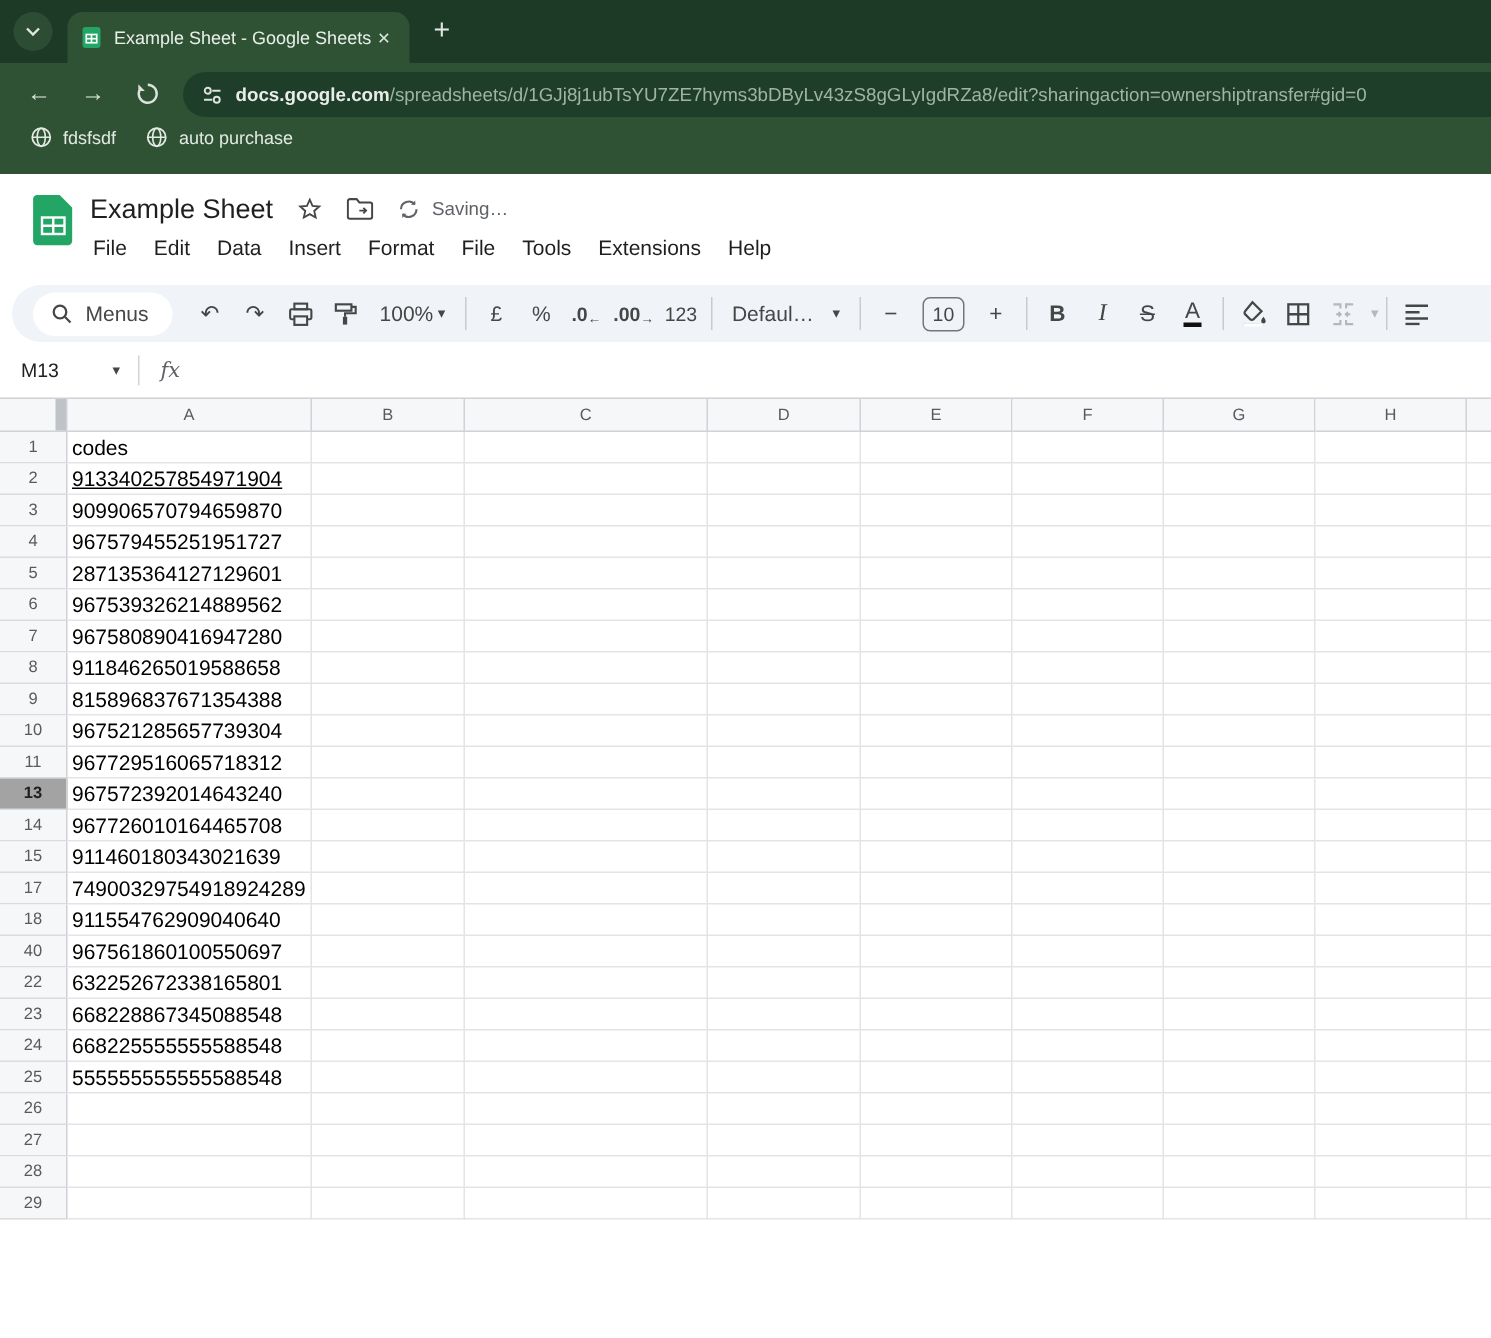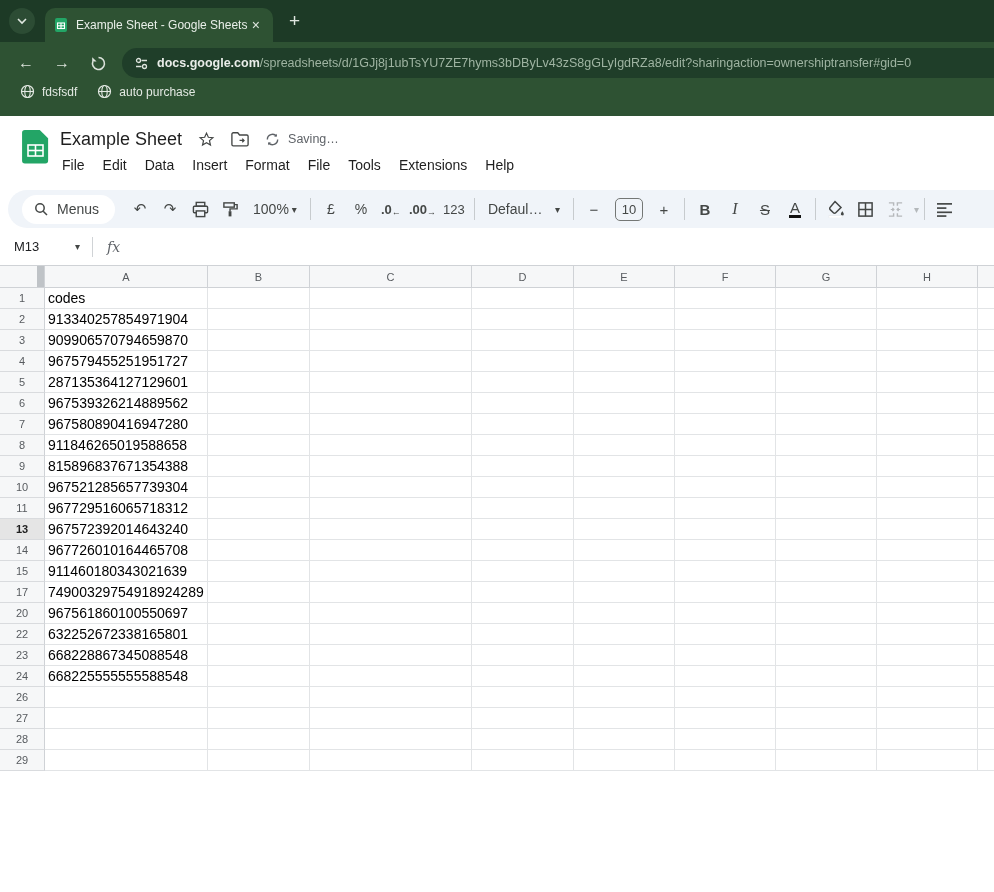--- a/index.html
+++ b/index.html
@@ -68,21 +68,21 @@
 
   
   .ghead { display: flex; height: 23px; border-top: 1px solid #cfd2d6; background: #f6f7f8; }
   .corner { width: 45px; position: relative; border-right: 1px solid #cfd2d6; border-bottom: 1px solid #cfd2d6; background: #f6f7f8; }
   .corner-handle { position: absolute; right: 0; top: 0; bottom: 0; width: 7px; background: #bfc3c7; }
   .colh { border-right: 1px solid #cfd2d6; border-bottom: 1px solid #cfd2d6; text-align: center;
     font-size: 11px; color: #575b5f; line-height: 22px; background: #f6f7f8; }
   .grow { display: flex; height: 21px; background: #fff; }
   .rowh { width: 45px; background: #f6f7f8; border-right: 1px solid #cfd2d6;
     border-bottom: 1px solid #d9dbde; font-size: 11px; color: #575b5f; text-align: center; line-height: 20px; }
-  .rowh.sel { background: #e5e5e5; color: #1f1f1f; font-weight: 700; }
+  .rowh.sel { background: #a3a3a3; color: #1f1f1f; font-weight: 700; }
   .cell { border-right: 1px solid #e2e4e6; border-bottom: 1px solid #e2e4e6; font-size: 14px;
     color: #000; padding-left: 3px; line-height: 20px; white-space: nowrap; }
   svg { display: block; }
 </style>
 </head>
 <body>
 
 <div class="tabstrip">
   <div class="tab-search-btn">
     <span>
@@ -322,21 +322,21 @@
         <div class="cell" style="width: 162px;"></div>
         <div class="cell" style="width: 102px;"></div>
         <div class="cell" style="width: 101px;"></div>
         <div class="cell" style="width: 101px;"></div>
         <div class="cell" style="width: 101px;"></div>
         <div class="cell" style="width: 101px;"></div>
         <div class="cell" style="width: 16px; border-right: none;"></div>
       </div>
       <div class="grow">
         <div class="rowh">2</div>
-        <div class="cell" style="width: 163px;">913340257854971904</div>
+        <div class="cell" style="width: 163px; text-decoration: underline;">913340257854971904</div>
         <div class="cell" style="width: 102px;"></div>
         <div class="cell" style="width: 162px;"></div>
         <div class="cell" style="width: 102px;"></div>
         <div class="cell" style="width: 101px;"></div>
         <div class="cell" style="width: 101px;"></div>
         <div class="cell" style="width: 101px;"></div>
         <div class="cell" style="width: 101px;"></div>
         <div class="cell" style="width: 16px; border-right: none;"></div>
       </div>
       <div class="grow">
@@ -489,21 +489,33 @@
         <div class="cell" style="width: 102px;"></div>
         <div class="cell" style="width: 162px;"></div>
         <div class="cell" style="width: 102px;"></div>
         <div class="cell" style="width: 101px;"></div>
         <div class="cell" style="width: 101px;"></div>
         <div class="cell" style="width: 101px;"></div>
         <div class="cell" style="width: 101px;"></div>
         <div class="cell" style="width: 16px; border-right: none;"></div>
       </div>
       <div class="grow">
-        <div class="rowh">20</div>
+        <div class="rowh">18</div>
+        <div class="cell" style="width: 163px;">911554762909040640</div>
+        <div class="cell" style="width: 102px;"></div>
+        <div class="cell" style="width: 162px;"></div>
+        <div class="cell" style="width: 102px;"></div>
+        <div class="cell" style="width: 101px;"></div>
+        <div class="cell" style="width: 101px;"></div>
+        <div class="cell" style="width: 101px;"></div>
+        <div class="cell" style="width: 101px;"></div>
+        <div class="cell" style="width: 16px; border-right: none;"></div>
+      </div>
+      <div class="grow">
+        <div class="rowh">40</div>
         <div class="cell" style="width: 163px;">967561860100550697</div>
         <div class="cell" style="width: 102px;"></div>
         <div class="cell" style="width: 162px;"></div>
         <div class="cell" style="width: 102px;"></div>
         <div class="cell" style="width: 101px;"></div>
         <div class="cell" style="width: 101px;"></div>
         <div class="cell" style="width: 101px;"></div>
         <div class="cell" style="width: 101px;"></div>
         <div class="cell" style="width: 16px; border-right: none;"></div>
       </div>
@@ -537,20 +549,32 @@
         <div class="cell" style="width: 102px;"></div>
         <div class="cell" style="width: 162px;"></div>
         <div class="cell" style="width: 102px;"></div>
         <div class="cell" style="width: 101px;"></div>
         <div class="cell" style="width: 101px;"></div>
         <div class="cell" style="width: 101px;"></div>
         <div class="cell" style="width: 101px;"></div>
         <div class="cell" style="width: 16px; border-right: none;"></div>
       </div>
       <div class="grow">
+        <div class="rowh">25</div>
+        <div class="cell" style="width: 163px;">555555555555588548</div>
+        <div class="cell" style="width: 102px;"></div>
+        <div class="cell" style="width: 162px;"></div>
+        <div class="cell" style="width: 102px;"></div>
+        <div class="cell" style="width: 101px;"></div>
+        <div class="cell" style="width: 101px;"></div>
+        <div class="cell" style="width: 101px;"></div>
+        <div class="cell" style="width: 101px;"></div>
+        <div class="cell" style="width: 16px; border-right: none;"></div>
+      </div>
+      <div class="grow">
         <div class="rowh">26</div>
         <div class="cell" style="width: 163px;"></div>
         <div class="cell" style="width: 102px;"></div>
         <div class="cell" style="width: 162px;"></div>
         <div class="cell" style="width: 102px;"></div>
         <div class="cell" style="width: 101px;"></div>
         <div class="cell" style="width: 101px;"></div>
         <div class="cell" style="width: 101px;"></div>
         <div class="cell" style="width: 101px;"></div>
         <div class="cell" style="width: 16px; border-right: none;"></div>

